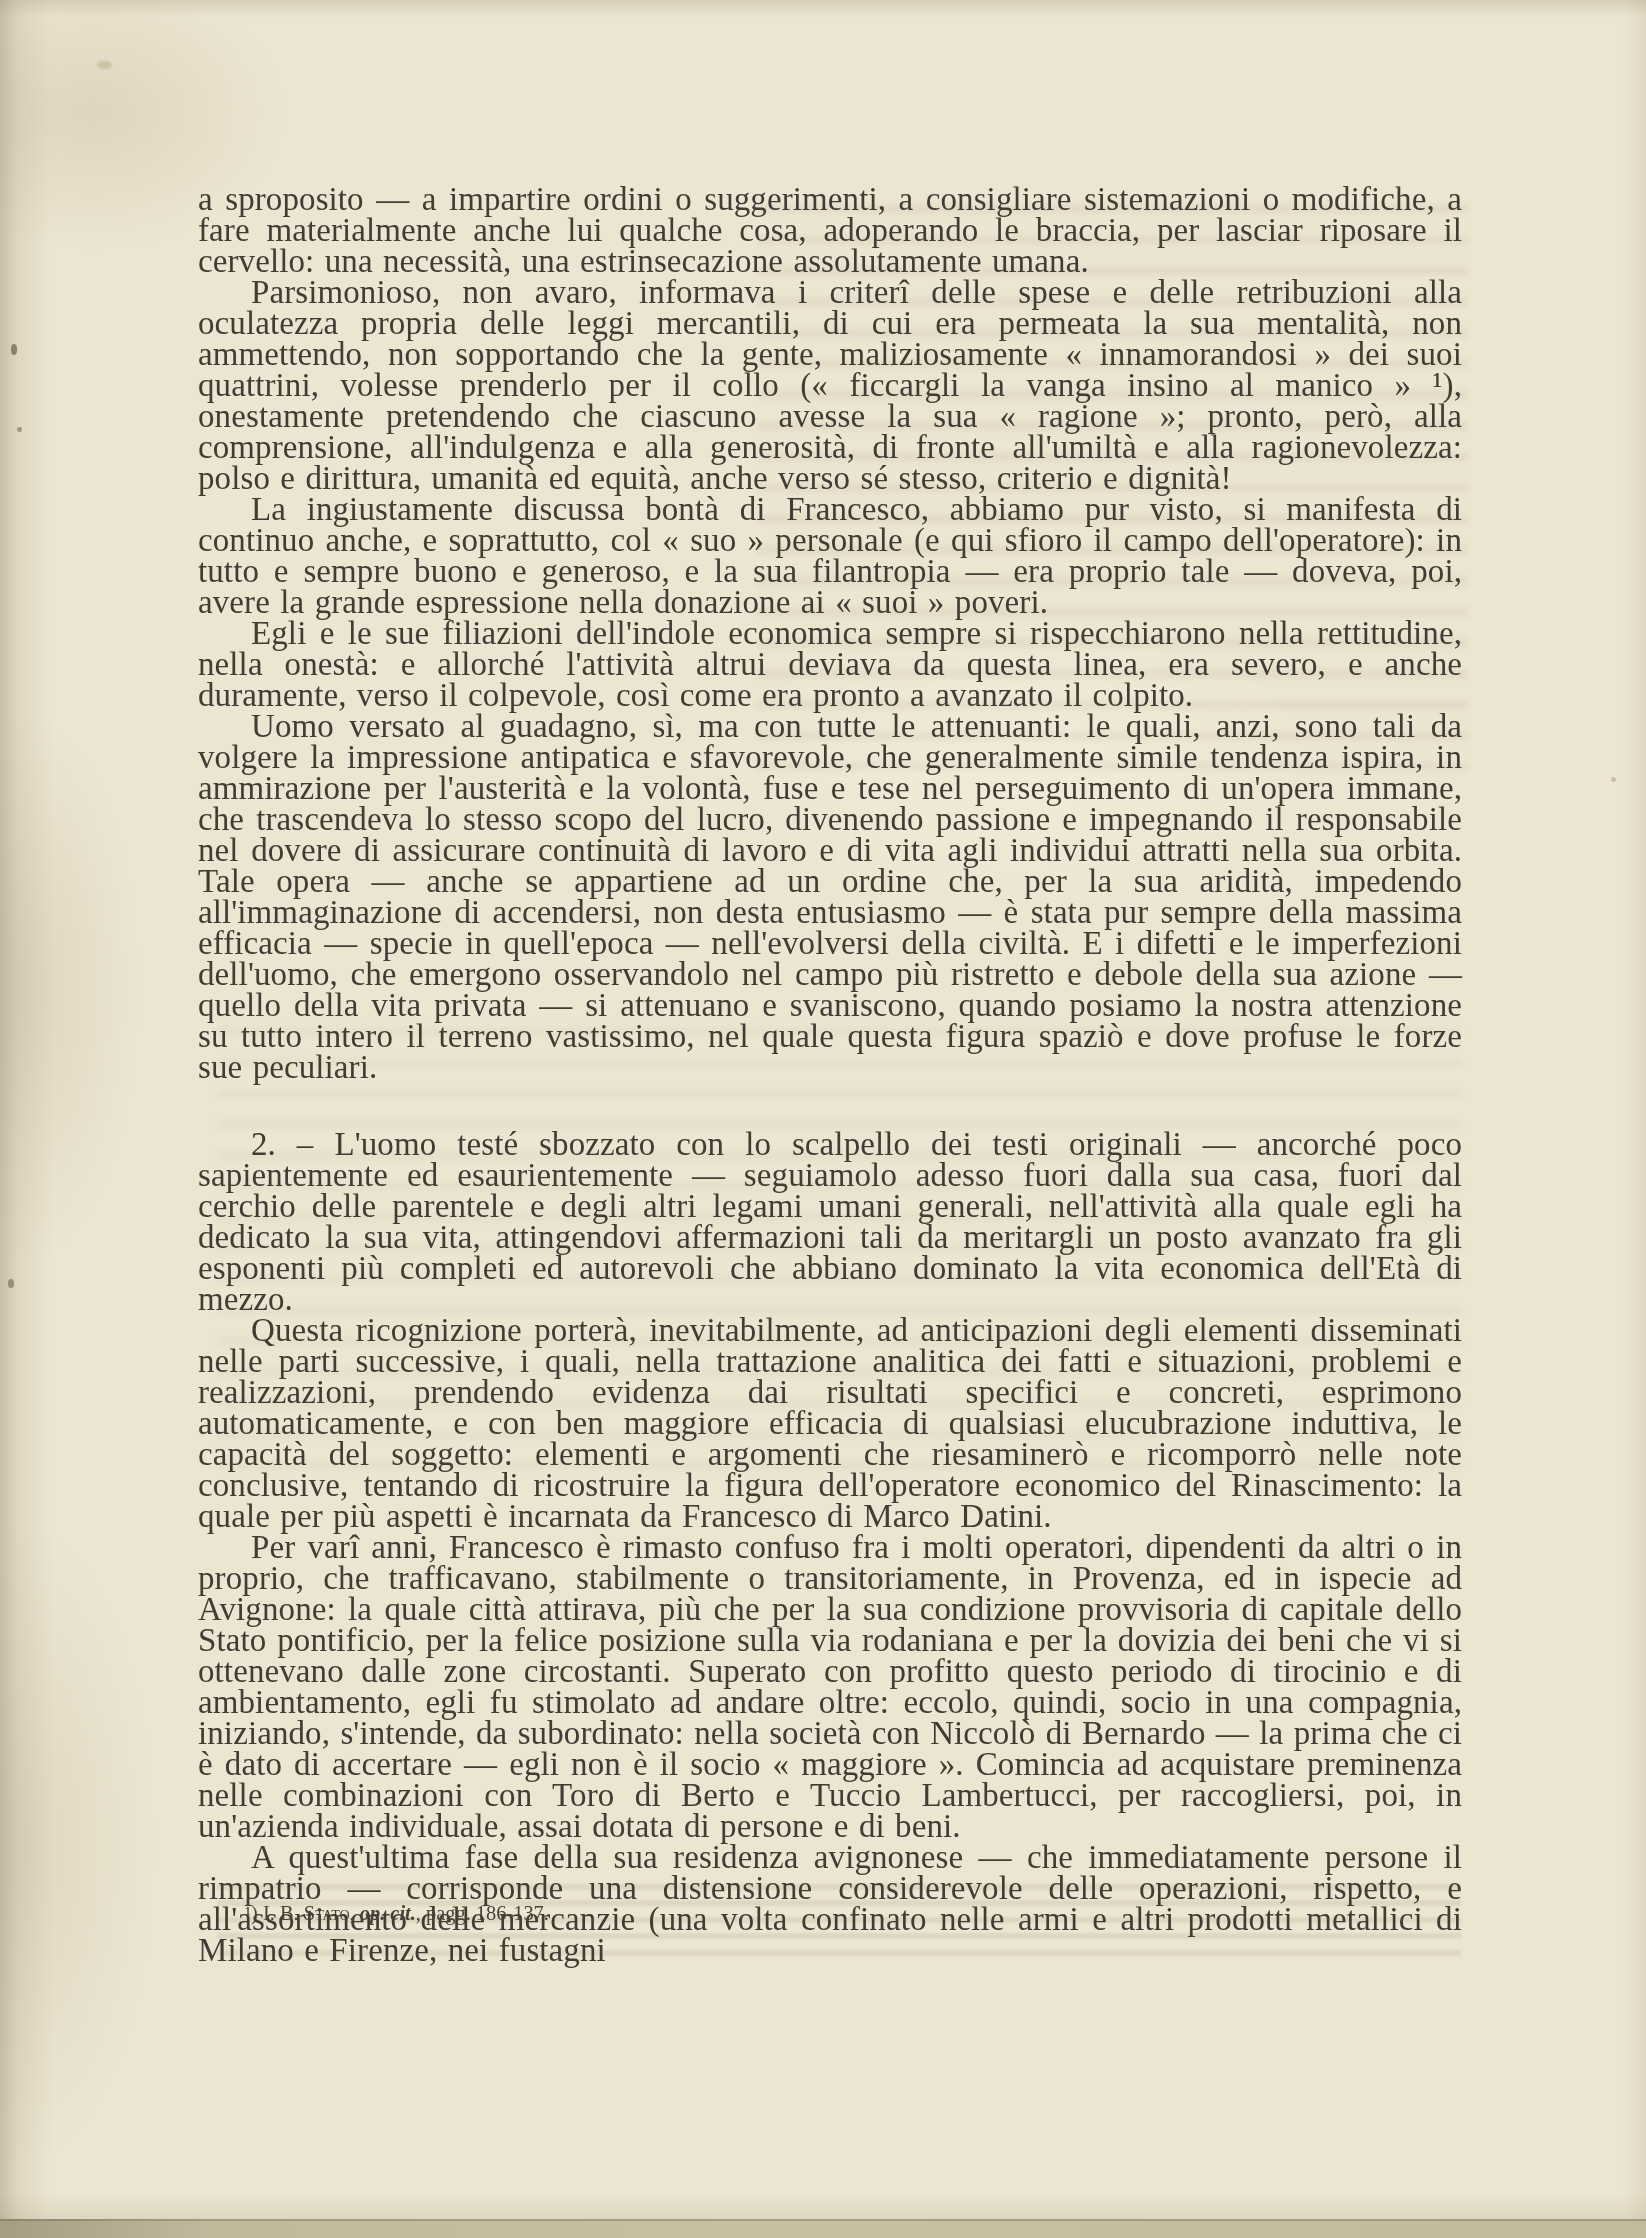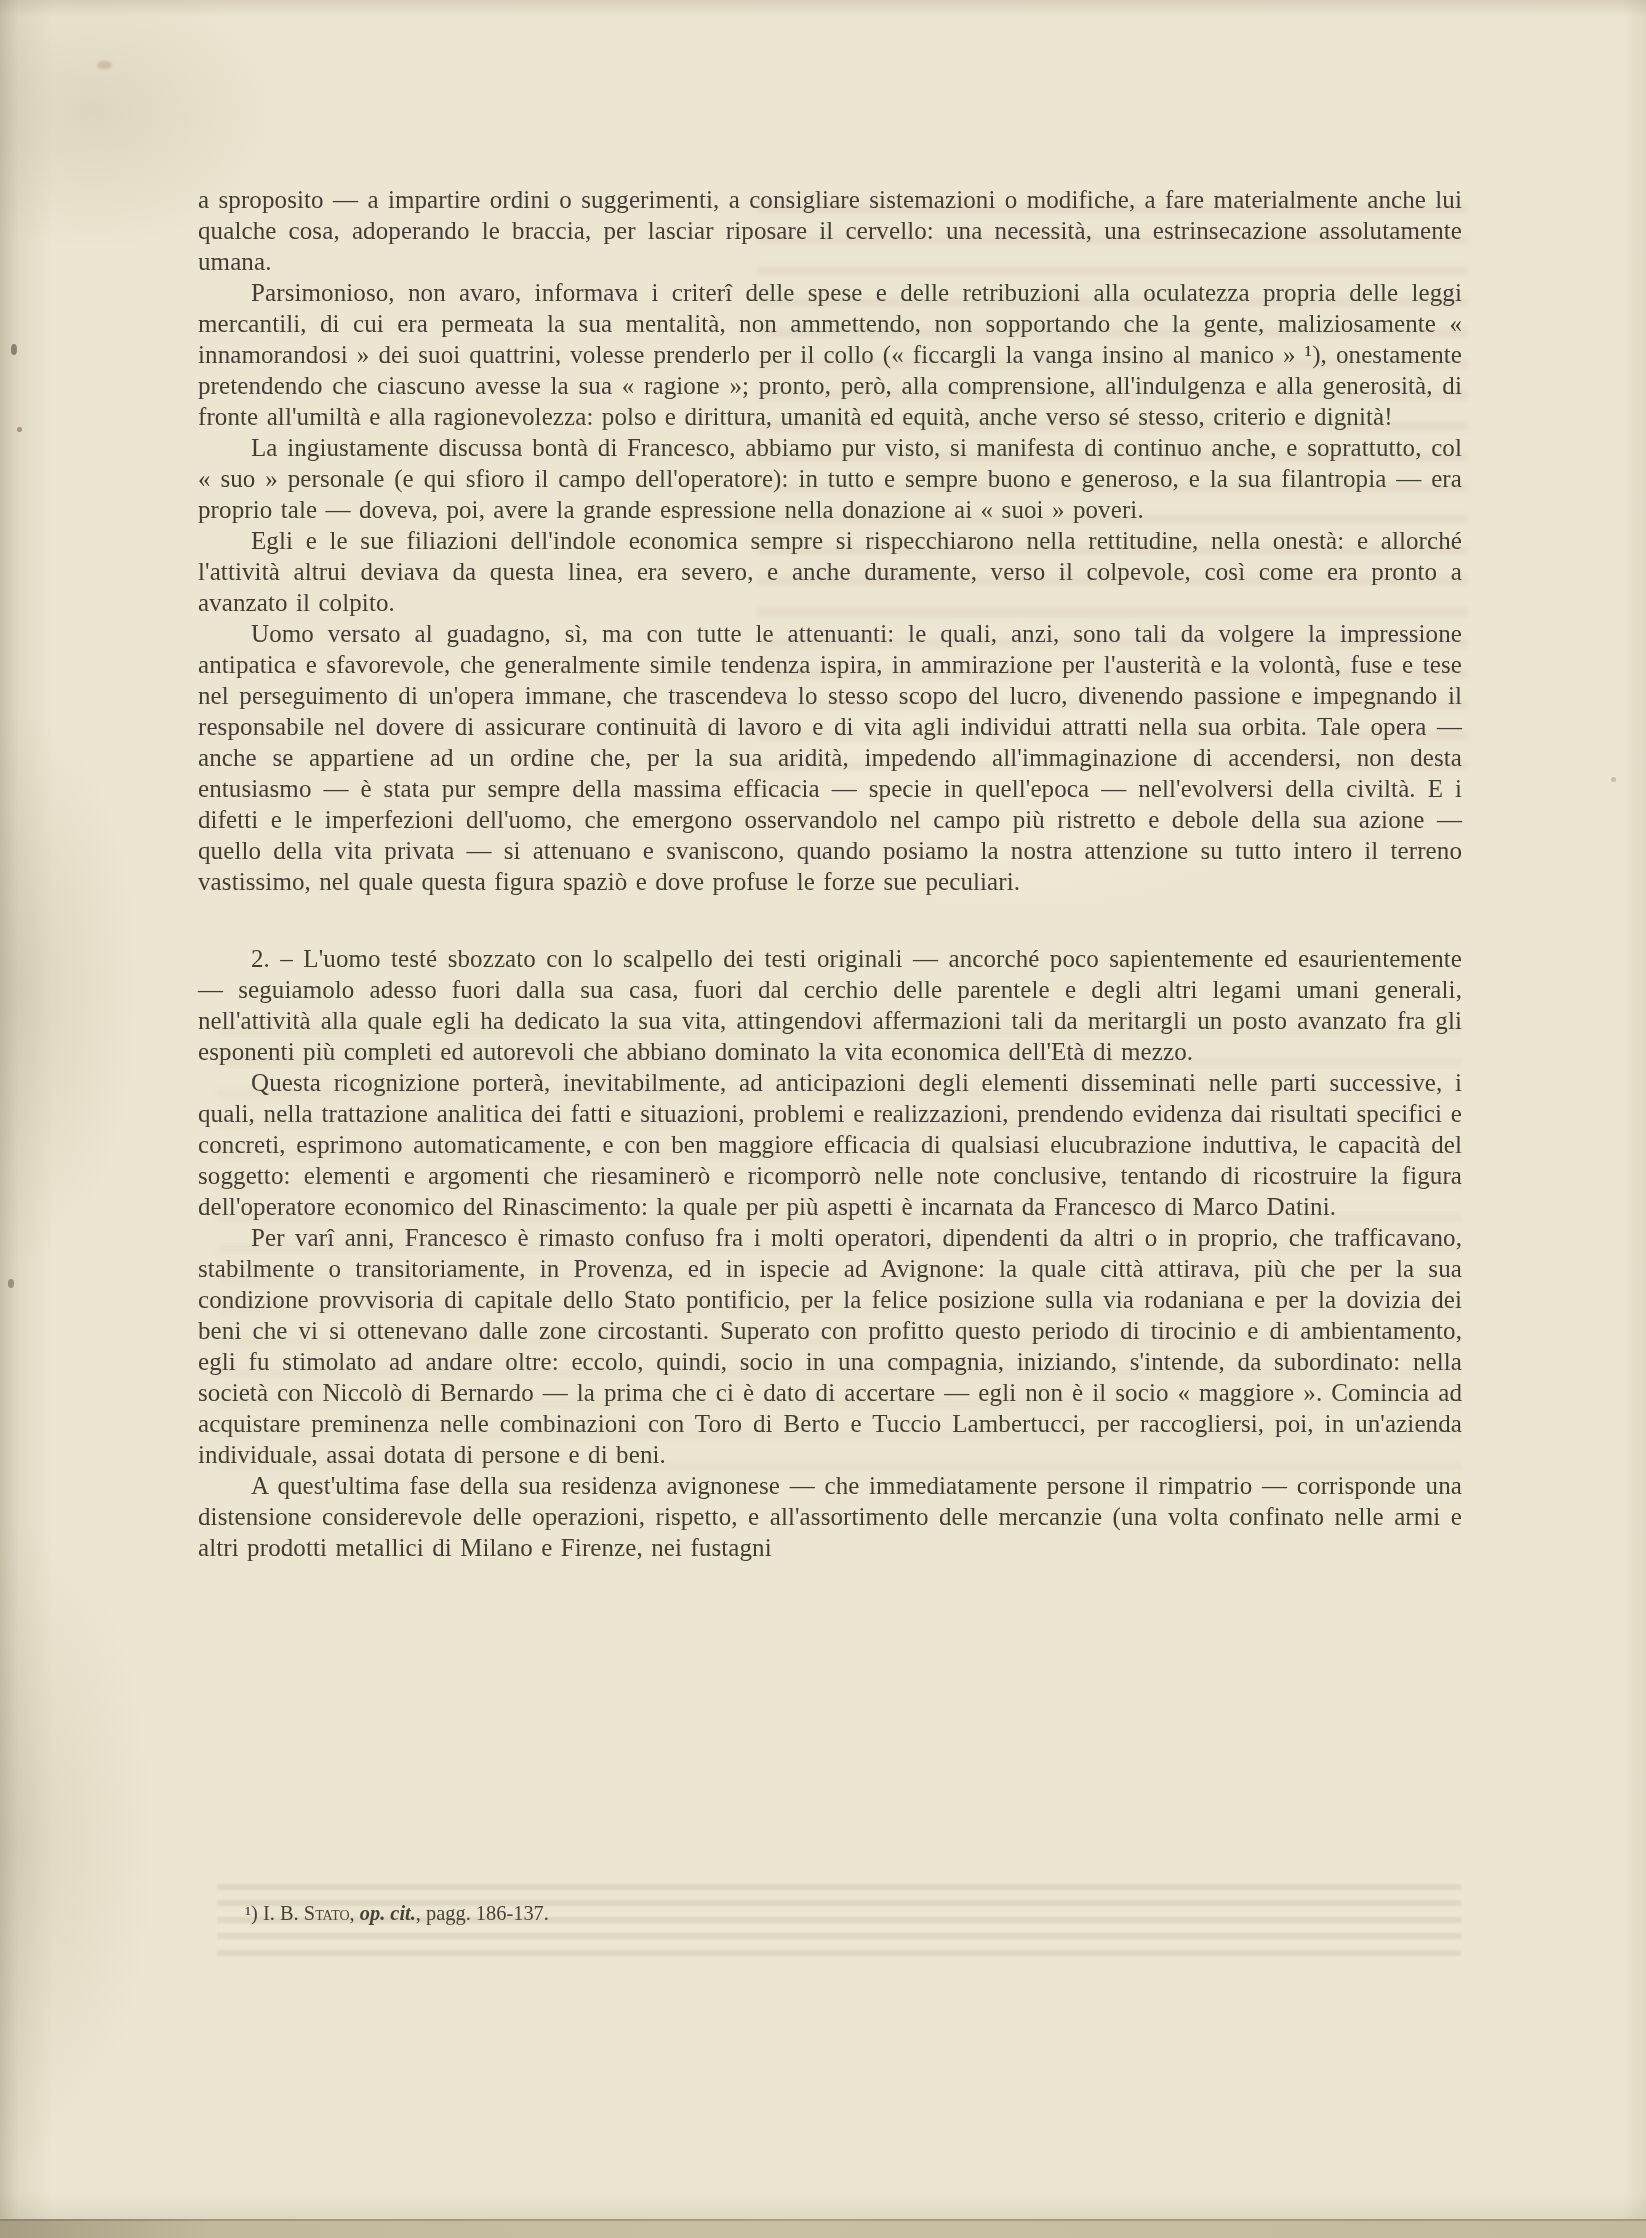--- a/index.html
+++ b/index.html
@@ -26,21 +26,21 @@
     color: #403d35;
   }
 
   
   .textblock {
     position: absolute;
     left: 198px;
     top: 184px;
     width: 1264px;
     text-align: justify;
-    font-size: 25px;
+    font-size: 33px;
     line-height: 31px;
     letter-spacing: 0.1px;
     word-spacing: 2px;
   }
   .textblock p {
     margin: 0;
     text-indent: 53px;
   }
   .textblock p.noindent { text-indent: 0; }
   .textblock p.section  { margin-top: 46px; }

